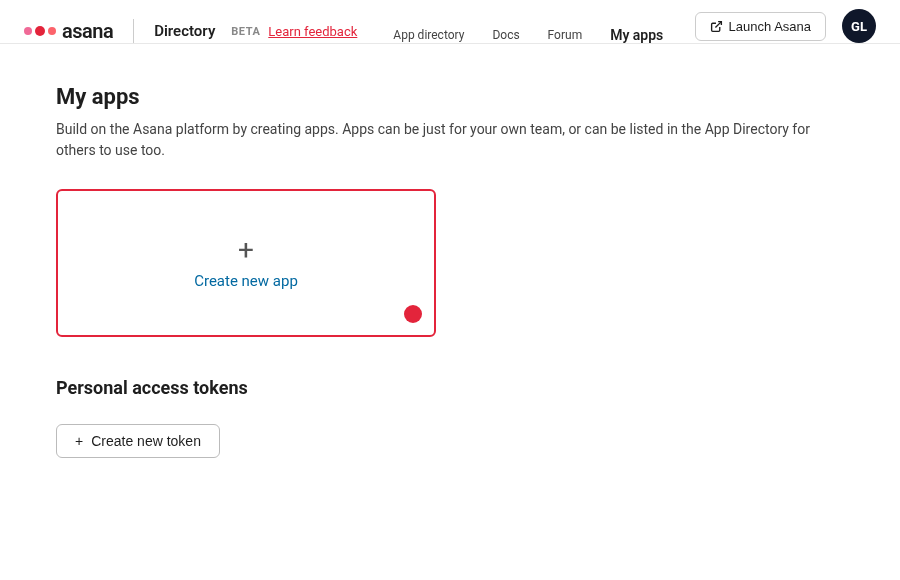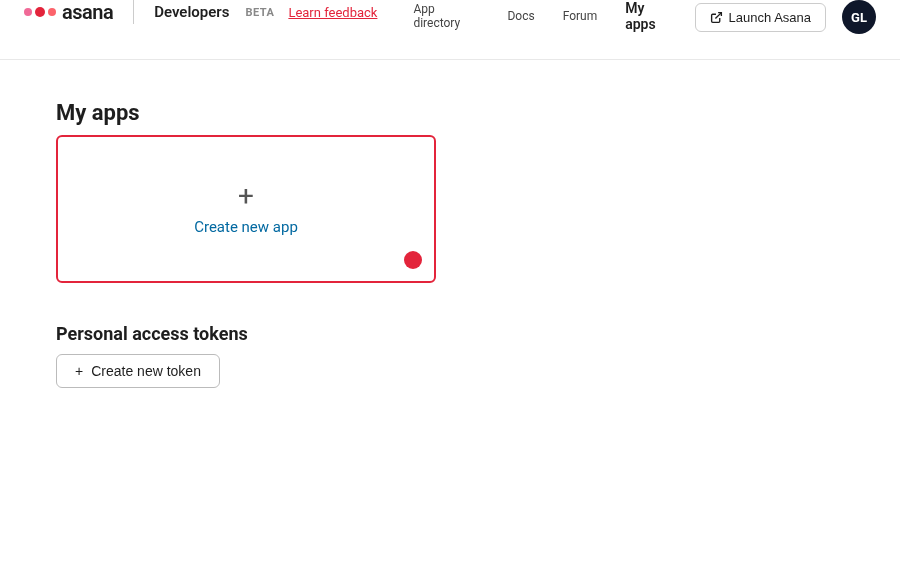--- a/index.html
+++ b/index.html
@@ -1,22 +1,22 @@
 <!DOCTYPE html>
 <html><head>
   <meta charset="utf-8">
   <style>
     * { box-sizing: border-box; margin: 0; padding: 0; }
     body { font-family: -apple-system, BlinkMacSystemFont, 'Segoe UI', Roboto, sans-serif; background: #fff; color: #1e1e1e; width: 900px; height: 580px; overflow: hidden; }
 
     
     .navbar {
       display: flex;
-      align-items: flex-start;
-      height: 60px;
+      align-items: flex-end;
+      height: 44px;
       border-bottom: 1px solid #e8e8e8;
       padding: 0 24px;
       gap: 0;
     }
     .nav-brand {
       display: flex;
       align-items: center;
       gap: 8px;
       margin-right: 8px;
     }
@@ -50,21 +50,21 @@
       font-size: 15px;
       font-weight: 600;
       color: #1e1e1e;
       margin-right: 8px;
     }
     .nav-beta {
       font-size: 11px;
       font-weight: 700;
       color: #888;
       letter-spacing: 0.5px;
-      margin-right: 6px;
+      margin-right: 0;
     }
     .nav-feedback {
       font-size: 13px;
       color: #e3243b;
       text-decoration: underline;
       cursor: pointer;
       margin-right: 28px;
     }
     .nav-links {
       display: flex;
@@ -167,21 +167,21 @@
       height: 18px;
       background: #e3243b;
       border-radius: 50%;
     }
 
     
     .section-title {
       font-size: 18px;
       font-weight: 700;
       color: #1e1e1e;
-      margin-bottom: 10px;
+      margin-bottom: 26px;
     }
     .section-desc {
       font-size: 14px;
       color: #444;
       margin-bottom: 18px;
     }
     .section-desc a {
       color: #3d82e2;
       text-decoration: none;
       cursor: pointer;
@@ -206,21 +206,21 @@
   <div class="nav-brand">
     <div class="asana-logo">
       <div class="asana-dots">
         <div class="dot dot-pink"></div>
         <div class="dot dot-red"></div>
         <div class="dot dot-orange"></div>
       </div>
       <span class="brand-text">asana</span>
     </div>
     <div class="nav-separator"></div>
-    <span class="nav-developers">Developers</span>
+    <span class="nav-developers">Directory</span>
     <span class="nav-beta">BETA</span>
     <a class="nav-feedback">Learn feedback</a>
   </div>
   <div class="nav-links">
     <a class="nav-link">App directory</a>
     <a class="nav-link">Docs</a>
     <a class="nav-link">Forum</a>
     <a class="nav-link-active">My apps</a>
   </div>
   <div class="nav-right">
@@ -233,20 +233,21 @@
       <span>Launch Asana</span>
     </button>
     <div class="avatar">
       <span>GL</span>
     </div>
   </div>
 </nav>
 
 <main class="main">
   <h1 class="page-title">My apps</h1>
+  <p class="page-desc">Build on the Asana platform by creating apps. Apps can be just for your own team, or can be listed in the App Directory for others to use too.</p>
 
   <div class="create-app-card">
     <div class="create-plus">+</div>
     <span class="create-label">Create new app</span>
     <div class="cursor-dot"></div>
   </div>
 
   <section>
     <h2 class="section-title">Personal access tokens</h2>
     <button class="create-token-btn">

